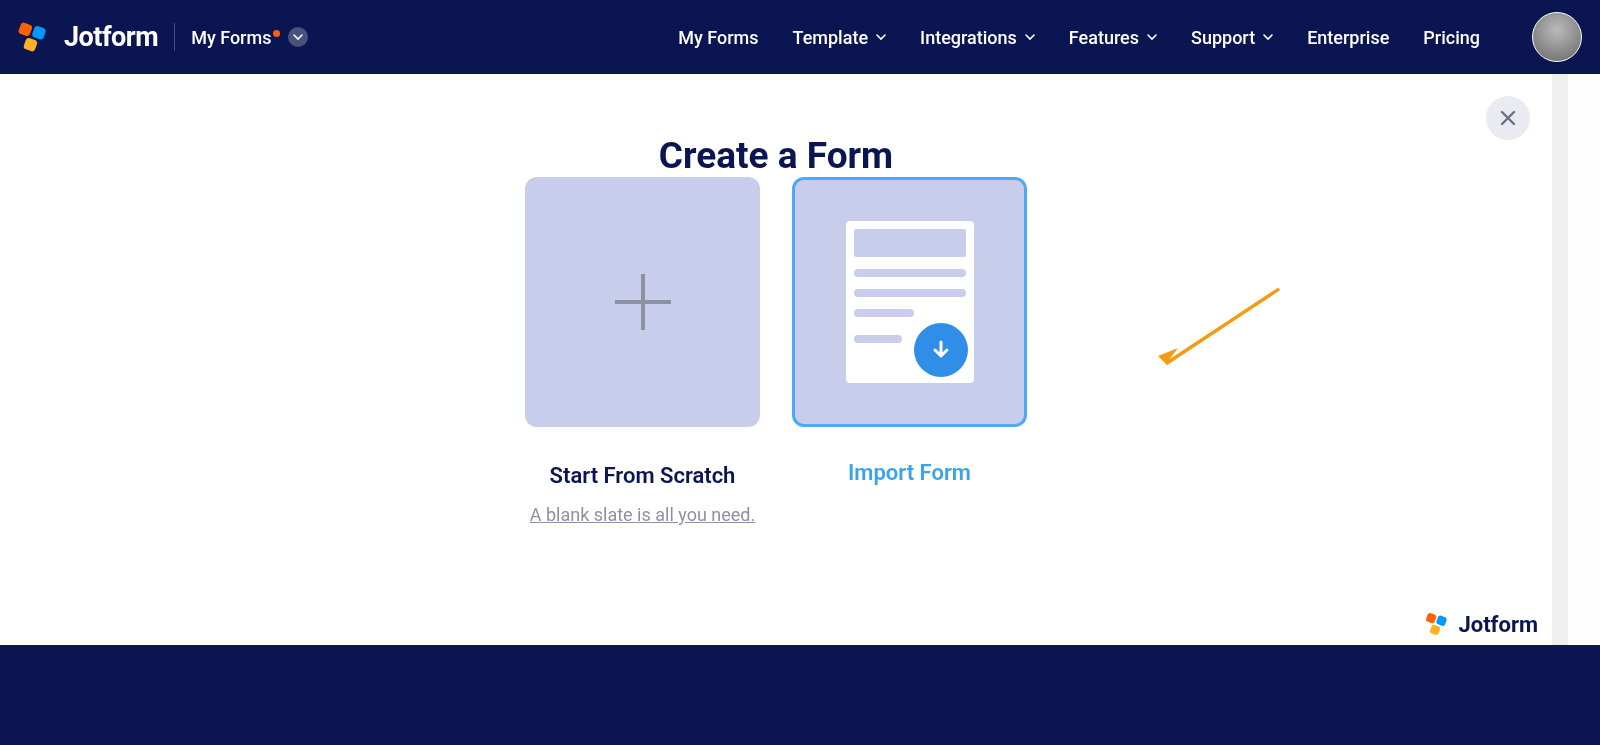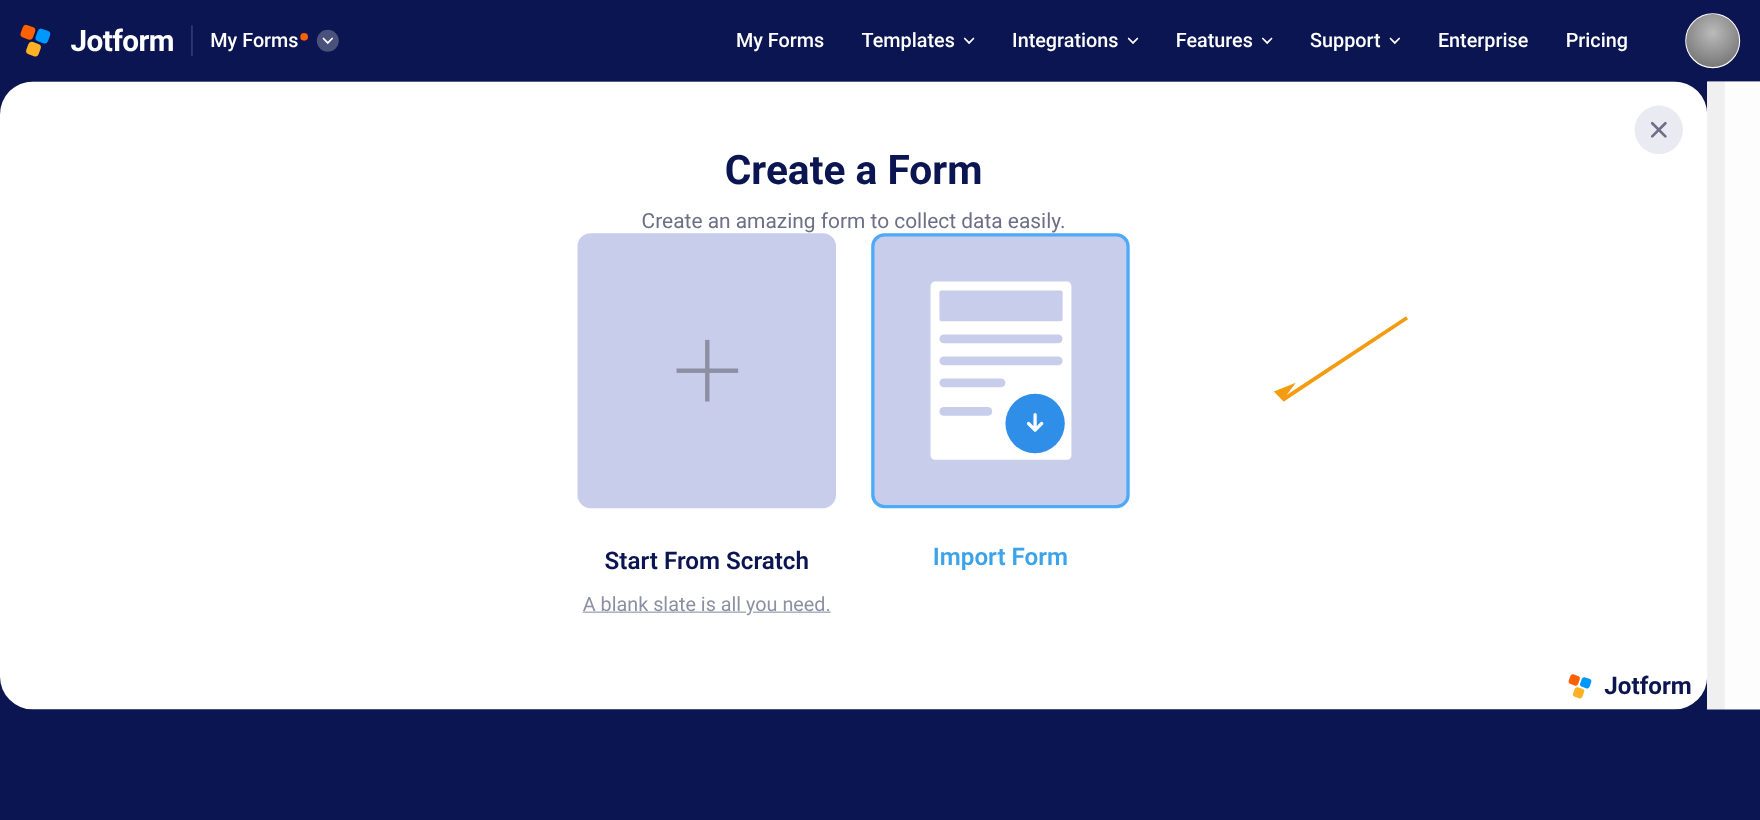--- a/index.html
+++ b/index.html
@@ -36,21 +36,20 @@
   .nav-item { color: #fff; font-size: 18px; font-weight: 500; display: flex; align-items: center; gap: 8px; cursor: pointer; }
   .avatar {
     width: 50px; height: 50px; border-radius: 50%; background: #ccc; border: 1px solid #fff;
     background: radial-gradient(circle at 50% 35%, #bbb 0%, #888 60%, #666 100%);
     margin-left: 18px;
   }
   svg.chev { width: 10px; height: 10px; display: block; }
   .content-area {
     position: absolute; top: 74px; left: 0; right: 48px; height: 571px;
     background: #fff;
-    border-radius: 30px;
   }
   .inner {
     position: relative;
     width: 100%;
     height: 100%;
     padding-top: 60px;
   }
   .heading {
     text-align: center; color: #0a1551; font-size: 37px; font-weight: 700;
   }
@@ -146,21 +145,21 @@
           <path d="M1 3 L5 7 L9 3" stroke="#fff" stroke-width="1.6" fill="none" stroke-linecap="round"></path>
         </svg>
     </span>
   </div>
 
   <div class="nav-right">
     <div class="nav-item">
       <span>My Forms</span>
     </div>
     <div class="nav-item">
-      <span>Templates</span>
+      <span>Template</span>
       <svg class="chev" viewBox="0 0 10 10">
           <path d="M1 3 L5 7 L9 3" stroke="#fff" stroke-width="1.6" fill="none" stroke-linecap="round"></path>
         </svg>
     </div>
     <div class="nav-item">
       <span>Integrations</span>
       <svg class="chev" viewBox="0 0 10 10">
           <path d="M1 3 L5 7 L9 3" stroke="#fff" stroke-width="1.6" fill="none" stroke-linecap="round"></path>
         </svg>
     </div>
@@ -188,21 +187,20 @@
 
 <div class="content-area">
   <div class="inner">
     <div class="close-btn">
       <svg width="20" height="20" viewBox="0 0 20 20">
         <path d="M4 4 L16 16 M16 4 L4 16" stroke="#6c6f85" stroke-width="2.4" stroke-linecap="round"></path>
       </svg>
     </div>
 
     <h1 class="heading">Create a Form</h1>
-    <p class="subheading">Create an amazing form to collect data easily.</p>
 
     <div class="options">
 
       <div class="opt">
         <div class="tile">
           <div style="position:relative;width:56px;height:56px;">
             <div class="plus-bar-h"></div>
             <div class="plus-bar-v"></div>
           </div>
         </div>

